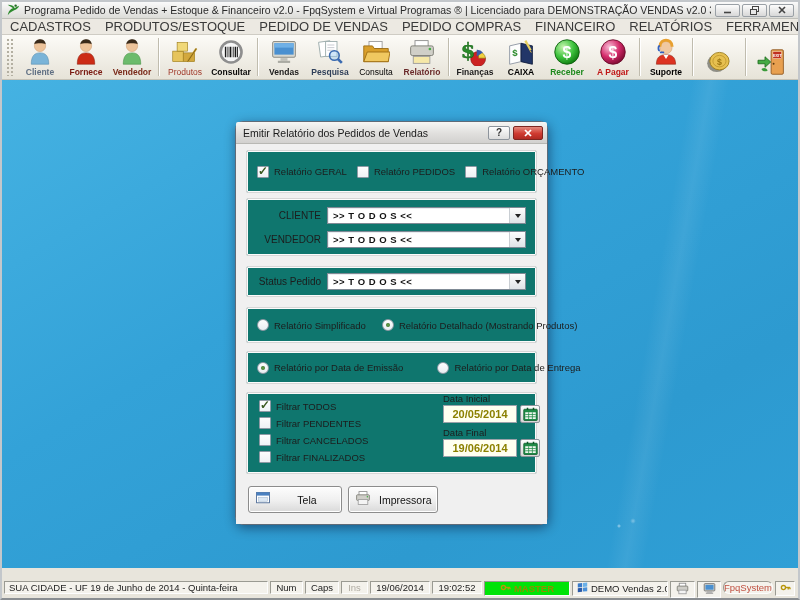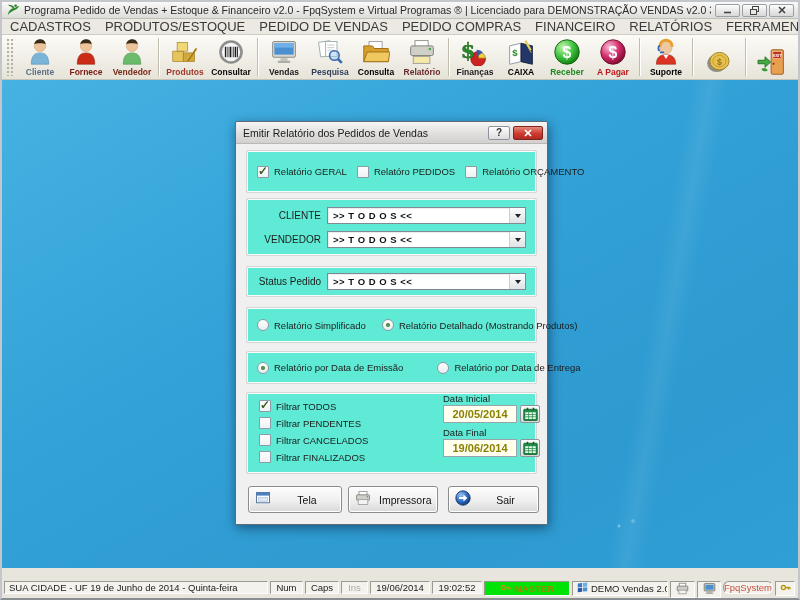--- a/index.html
+++ b/index.html
@@ -31,55 +31,55 @@
     background-size:4px 4px;flex:0 0 auto;}
   .tsep{width:1px;background:#c0bcae;margin:2px 3px;flex:0 0 auto;box-shadow:1px 0 0 #fff;}
   .tbtn{width:46px;display:flex;flex-direction:column;align-items:center;justify-content:flex-end;
     padding:1px 0;cursor:default;flex:0 0 auto;}
   .ticon{height:30px;display:flex;align-items:center;justify-content:center;}
   .ticon svg{display:block;}
   .tlabel{font-size:8.5px;line-height:10px;white-space:nowrap;}
   .lbl-cliente{color:#5f6f83;font-weight:700;}
   .lbl-fornece{color:#7a1a12;font-weight:700;}
   .lbl-vendedor{color:#7a2a1a;font-weight:700;}
-  .lbl-produtos{color:#a03828;font-weight:700;}
+  .lbl-produtos{color:#a03828;font-weight:400;}
   .lbl-consultar{color:#0a0a0a;font-weight:700;}
   .lbl-vendas{color:#202020;font-weight:700;}
   .lbl-pesquisa{color:#30405a;font-weight:700;}
-  .lbl-consulta{color:#000;font-weight:700;}
+  .lbl-consulta{color:#000;font-weight:400;}
   .lbl-relatorio{color:#6a2a2a;font-weight:700;}
   .lbl-financas{color:#202020;font-weight:700;}
   .lbl-caixa{color:#000;font-weight:700;}
   .lbl-receber{color:#1e8a1e;font-weight:700;}
   .lbl-apagar{color:#c01818;font-weight:700;}
   .lbl-suporte{color:#000;font-weight:700;}
   
   .client{position:relative;flex:1 1 auto;overflow:hidden;
     background:linear-gradient(150deg,#45b2e2 0%,#33a2d8 40%,#2d9ad0 75%,#2f9fd6 100%);}
   .client::before{content:'';position:absolute;top:0;bottom:0;right:55px;width:150px;
     background:linear-gradient(100deg,transparent 42%,rgba(255,255,255,.07) 50%,transparent 58%);}
   .client::after{content:'';position:absolute;right:158px;bottom:38px;width:26px;height:14px;
     background:radial-gradient(circle 3px at 5px 10px,rgba(255,255,255,.55),transparent 70%),
                radial-gradient(circle 4px at 19px 5px,rgba(255,255,255,.35),transparent 70%);}
   
   .dialog{position:absolute;left:233px;top:41px;width:313px;height:404px;
-    background:#f0f0f0;border:1px solid #5f6b78;border-radius:2px;
+    background:#f0f0f0;border:1px solid #5f6b78;border-radius:8px;
     box-shadow:1px 3px 12px rgba(0,0,30,.45);}
   .dlg-titlebar{height:22px;display:flex;align-items:center;padding:0 4px 0 7px;
     background:linear-gradient(#f6f6f4,#dedddb 60%,#d2d1cf);border-bottom:1px solid #b8b8b4;
     border-radius:2px 2px 0 0;}
   .dlg-title{font-size:10.5px;color:#1c1c1c;flex:1 1 auto;white-space:nowrap;overflow:hidden;}
   .dlg-help{width:22px;height:14px;margin-right:3px;border:1px solid #8d949c;border-radius:2px;
     background:linear-gradient(#fdfdfd,#dcdcdc);font-size:10px;font-weight:700;color:#333;
     display:flex;align-items:center;justify-content:center;}
   .dlg-close{width:30px;height:14px;border:1px solid #7e2620;border-radius:2px;
     background:linear-gradient(#e4897c,#cf3a30 55%,#b02a22);display:flex;align-items:center;justify-content:center;}
   .dlg-body{position:absolute;left:0;right:0;top:22px;bottom:0;background:#f0f0f0;}
   .grp{position:absolute;left:10px;width:291px;border:1px solid #d6d6d6;border-radius:2px;
-    box-shadow:inset 0 0 0 1px #fbfbfb;background:#5eead4;}
+    box-shadow:inset 0 0 0 1px #fbfbfb;background:#0f766e;}
   
   .chk,.rad{display:flex;align-items:center;gap:5px;white-space:nowrap;cursor:default;}
   .chk span.txt,.rad span.txt{font-size:9.5px;color:#1c1c1c;}
   .box{width:12px;height:12px;border:1px solid #8e9aa5;background:linear-gradient(#fdfdfd,#eef2f5);
     border-radius:1px;position:relative;flex:0 0 auto;}
   .box.on::after{content:"\2713";position:absolute;left:0px;top:-3px;font-size:12px;font-weight:700;color:#3a5a20;}
   .rbox{width:12px;height:12px;border:1px solid #8e9aa5;border-radius:50%;
     background:linear-gradient(#fdfdfd,#e8eef2);position:relative;flex:0 0 auto;}
   .rbox.on::after{content:'';position:absolute;left:3px;top:3px;width:4px;height:4px;border-radius:50%;
     background:radial-gradient(#6aa84f,#2e5d1e);}
@@ -539,36 +539,20 @@
           <span>
             <svg viewBox="0 0 20 20" width="16" height="16">
                 <rect x="5" y="2" width="10" height="5" fill="#fff" stroke="#888"></rect>
                 <rect x="2" y="6" width="16" height="7" rx="1" fill="#cfcec8" stroke="#77776f"></rect>
                 <rect x="4" y="12" width="12" height="6" fill="#f4f4f4" stroke="#999"></rect>
                 <circle cx="15.5" cy="8.5" r="1" fill="#4a4"></circle>
               </svg>
           </span>
           <span class="dlabel">Impressora</span>
         </div>
-        <div class="dbtn" style="left:212px;top:342px;width:91px;">
-          <span>
-            <svg viewBox="0 0 20 20" width="16" height="16">
-                <defs>
-                  <radialGradient id="gr-sair" cx="35%" cy="30%" r="75%">
-                    <stop offset="0" stop-color="#9ac4f0"></stop>
-                    <stop offset=".6" stop-color="#2a6ac0"></stop>
-                    <stop offset="1" stop-color="#123a7a"></stop>
-                  </radialGradient>
-                </defs>
-                <circle cx="10" cy="10" r="9" fill="url(#gr-sair)" stroke="#0e2a5a"></circle>
-                <path d="M5 8.6 L10.5 8.6 L10.5 5.5 L15.5 10 L10.5 14.5 L10.5 11.4 L5 11.4 Z" fill="#fff"></path>
-              </svg>
-          </span>
-          <span class="dlabel">Sair</span>
-        </div>
 
       </div>
     </div>
   </div>
 
   <div class="statusbar">
     <div class="seg" style="flex:0 0 264px;">
       <span>SUA CIDADE - UF 19 de Junho de 2014 - Quinta-feira</span>
     </div>
     <div class="seg" style="flex:0 0 33px;justify-content:center;">

